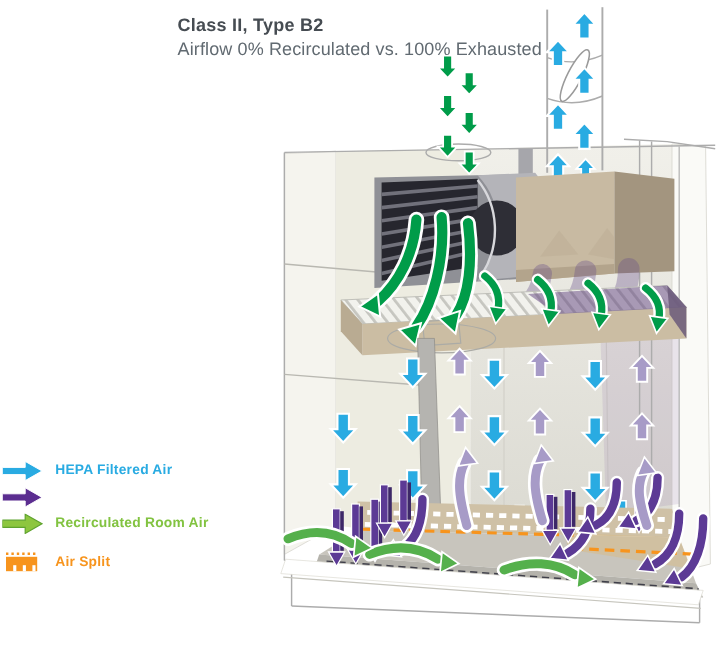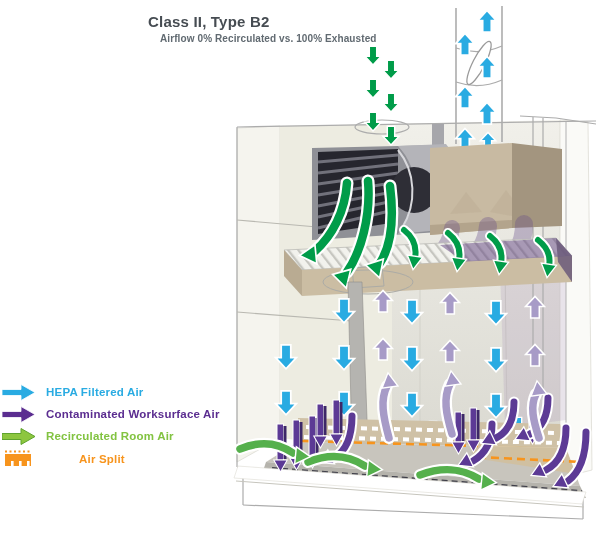--- a/index.html
+++ b/index.html
@@ -1,20 +1,20 @@
 <!DOCTYPE html>
 <html><head>
 <meta charset="utf-8">
 <style>
   html,body{margin:0;padding:0;background:#fff;}
   .stage{position:relative;width:600px;height:538px;background:#ffffff;overflow:hidden;
          font-family:"Liberation Sans", sans-serif;}
   .hdr{position:absolute;left:148px;top:13px;}
   .hdr h1{margin:0;font-size:15px;font-weight:bold;color:#464c52;letter-spacing:.2px;}
-  .hdr p{margin:3px 0 0 12px;font-size:10px;font-weight:bold;color:#616a71;letter-spacing:.1px;}
+  .hdr p{margin:3px 0 0 0;font-size:15px;font-weight:normal;color:#616a71;letter-spacing:.1px;}
   .legend{position:absolute;left:2px;top:381px;}
   .lrow{display:flex;align-items:center;height:22px;}
   .lrow .ic{width:36px;display:flex;justify-content:flex-start;}
   .lrow .lbl{font-size:11.5px;font-weight:bold;letter-spacing:.2px;margin-left:8px;white-space:nowrap;}
   .c-blue{color:#29ABE2}.c-purple{color:#5B2D90}.c-lgreen{color:#82C341}
   .c-dgreen{color:#00A651}.c-orange{color:#F7941D}
   svg{display:block}
   .diag{position:absolute;left:0;top:0;}
 </style>
 </head>
@@ -324,31 +324,30 @@
           </svg>
       </span>
       <span class="lbl c-blue">HEPA Filtered Air</span>
     </div>
     <div class="lrow">
       <span class="ic">
         <svg width="34" height="17" viewBox="0 0 34 17">
             <polygon points="0,5.5 19,5.5 19,0.5 33,8.5 19,16.5 19,11.5 0,11.5" stroke="#FFFFFF" stroke-width="0.8" fill="#5B2D90"></polygon>
           </svg>
       </span>
-      <span class="lbl c-purple">Contaminated Worksurface Air</span>
     </div>
     <div class="lrow">
       <span class="ic">
         <svg width="34" height="17" viewBox="0 0 34 17">
             <polygon points="0,5.5 19,5.5 19,0.5 33,8.5 19,16.5 19,11.5 0,11.5" stroke="#5FA32E" stroke-width="1" fill="#8DC63F"></polygon>
           </svg>
       </span>
       <span class="lbl c-lgreen">Recirculated Room Air</span>
     </div>
-    <div class="lrow" style="margin-top:1px;gap:33px;">
+    <div class="lrow" style="margin-top:11px;">
       <span class="ic">
         <svg width="34" height="18" viewBox="0 0 34 18">
           <line x1="3" y1="1.5" x2="29" y2="1.5" stroke-width="2" stroke-dasharray="2 2.5" stroke="#F7941D"></line>
           <rect x="3" y="4" width="26" height="12" fill="#F7941D"></rect>
           <rect x="9" y="11" width="2.6" height="5" fill="#FFFFFF"></rect>
           <rect x="17" y="11" width="2.6" height="5" fill="#FFFFFF"></rect>
           <rect x="25" y="11" width="2.6" height="5" fill="#FFFFFF"></rect>
         </svg>
       </span>
       <span class="lbl c-orange">Air Split</span>

